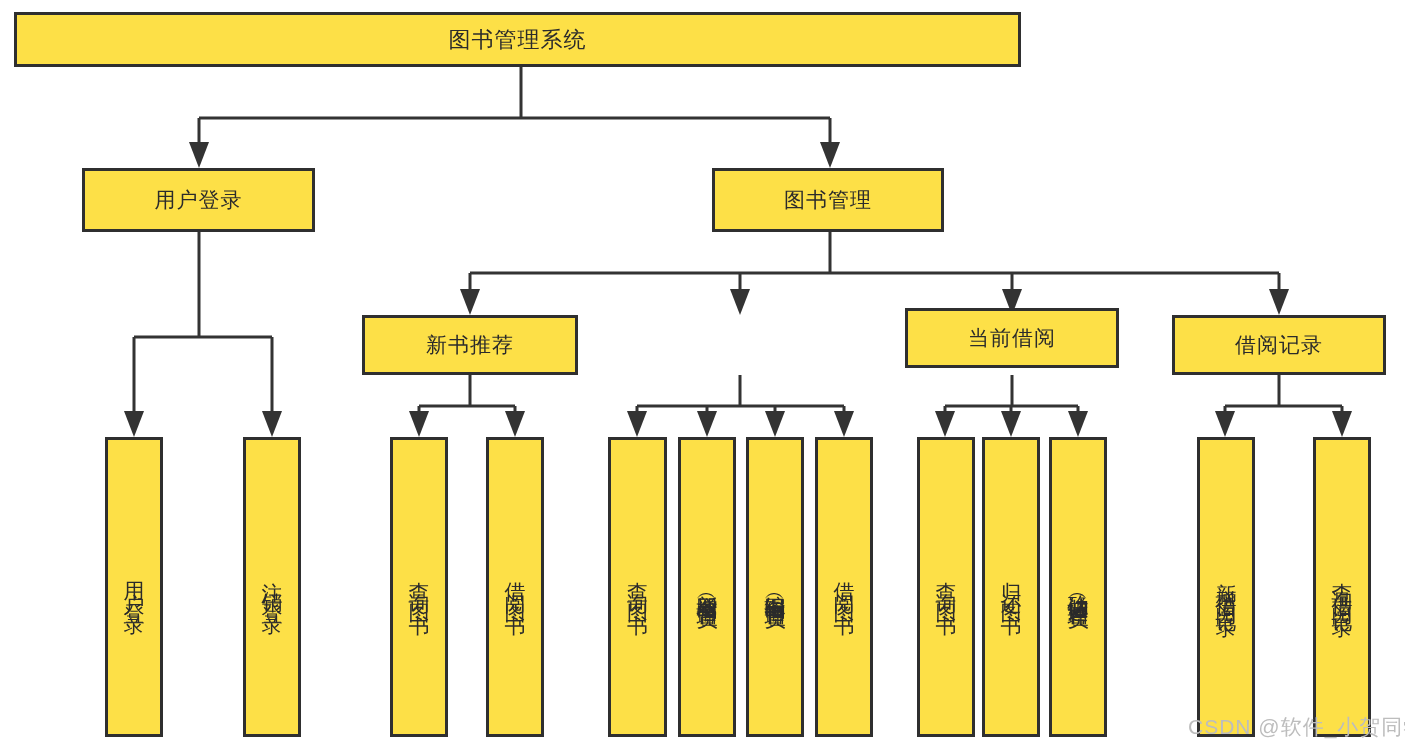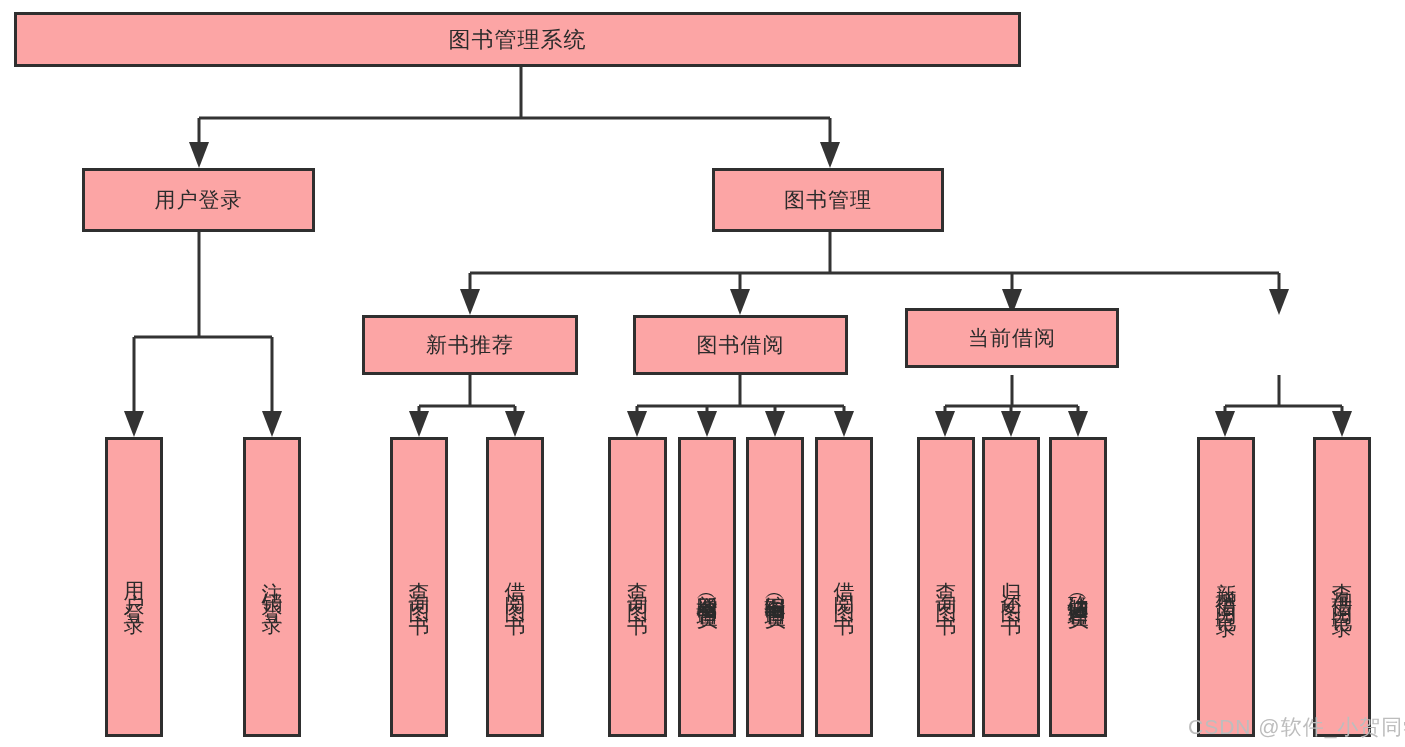--- a/index.html
+++ b/index.html
@@ -19,21 +19,21 @@
     position: absolute;
     left: 0;
     top: 0;
     width: 1405px;
     height: 747px;
     z-index: 1;
   }
   .node {
     position: absolute;
     box-sizing: border-box;
-    background: #fca5a5;
+    background: #fde047;
     border: 3px solid #2f2f2f;
     color: #2b2b2b;
     display: flex;
     align-items: center;
     justify-content: center;
     z-index: 2;
     font-size: 21px;
     letter-spacing: 1px;
   }
   .root-box   { left: 14px;  top: 12px;  width: 1007px; height: 55px; font-size: 22px; }
@@ -137,26 +137,26 @@
   <div class="node l2a">
     <span>用户登录</span>
   </div>
   <div class="node l2b">
     <span>图书管理</span>
   </div>
 
   <div class="node l3a">
     <span>新书推荐</span>
   </div>
-  <div class="node l3b">
-    <span>图书借阅</span>
-  </div>
   <div class="node l3c">
     <span>当前借阅</span>
   </div>
+  <div class="node l3d">
+    <span>借阅记录</span>
+  </div>
 
   <div class="node leaf s p1">
     <span>用户登录</span>
   </div>
   <div class="node leaf s p2">
     <span>注销登录</span>
   </div>
 
   <div class="node leaf s p3">
     <span>查询图书</span>

